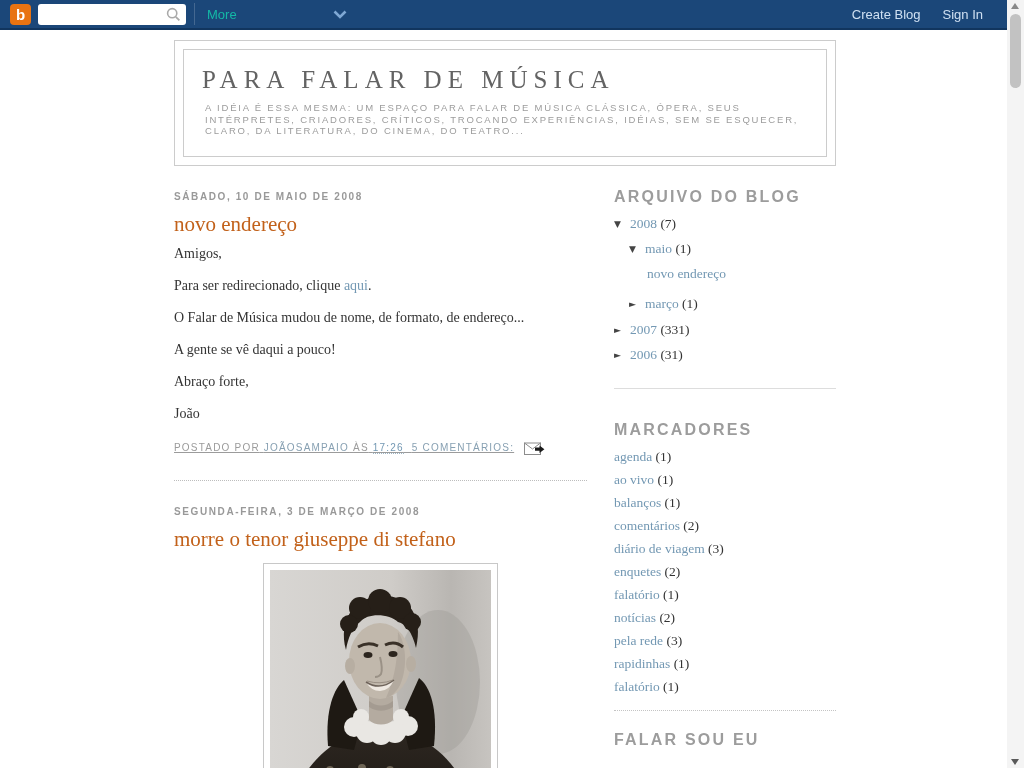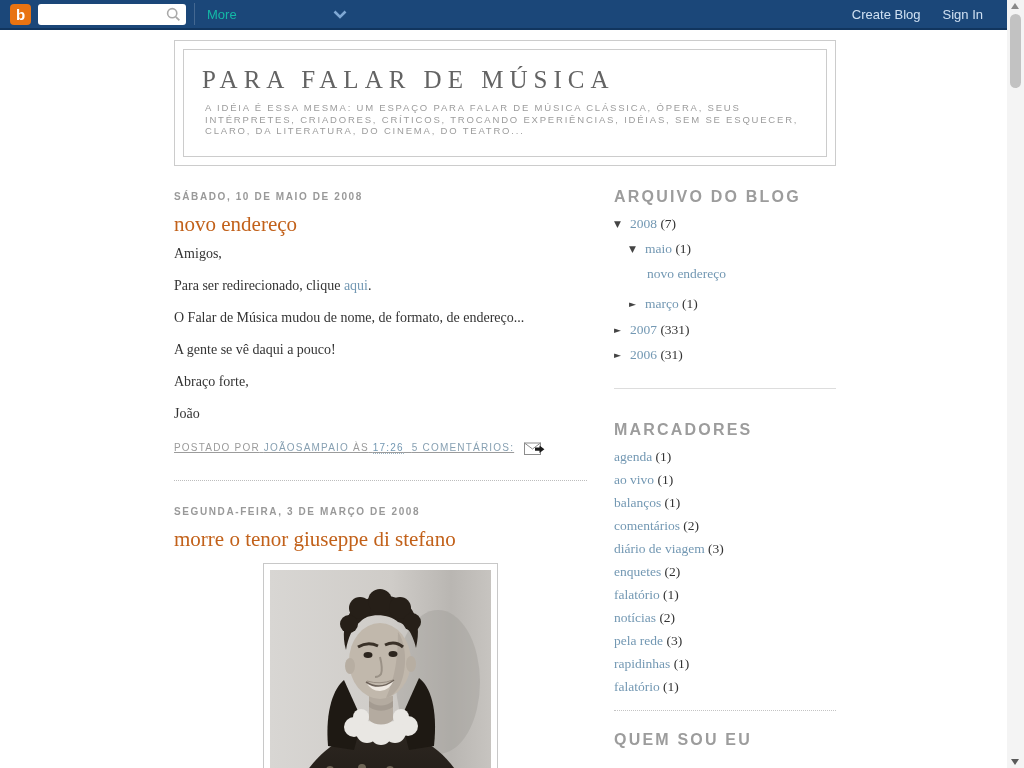--- a/index.html
+++ b/index.html
@@ -340,21 +340,21 @@
       <div class="label-row"><a class="side-link">diário de viagem</a> <span class="count">(3)</span></div>
       <div class="label-row"><a class="side-link">enquetes</a> <span class="count">(2)</span></div>
       <div class="label-row"><a class="side-link">falatório</a> <span class="count">(1)</span></div>
       <div class="label-row"><a class="side-link">notícias</a> <span class="count">(2)</span></div>
       <div class="label-row"><a class="side-link">pela rede</a> <span class="count">(3)</span></div>
       <div class="label-row"><a class="side-link">rapidinhas</a> <span class="count">(1)</span></div>
       <div class="label-row"><a class="side-link">falatório</a> <span class="count">(1)</span></div>
 
       <hr class="side-rule dotted" style="margin-top:15px;">
 
-      <h2 class="side-heading about-heading">QUEM SOU EU</h2>
+      <h2 class="side-heading about-heading">FALAR SOU EU</h2>
 
     </div>
   </div>
 </div>
 
 <div class="scrollbar">
   <div class="sb-up"></div>
   <div class="sb-thumb"></div>
   <div class="sb-down"></div>
 </div>

